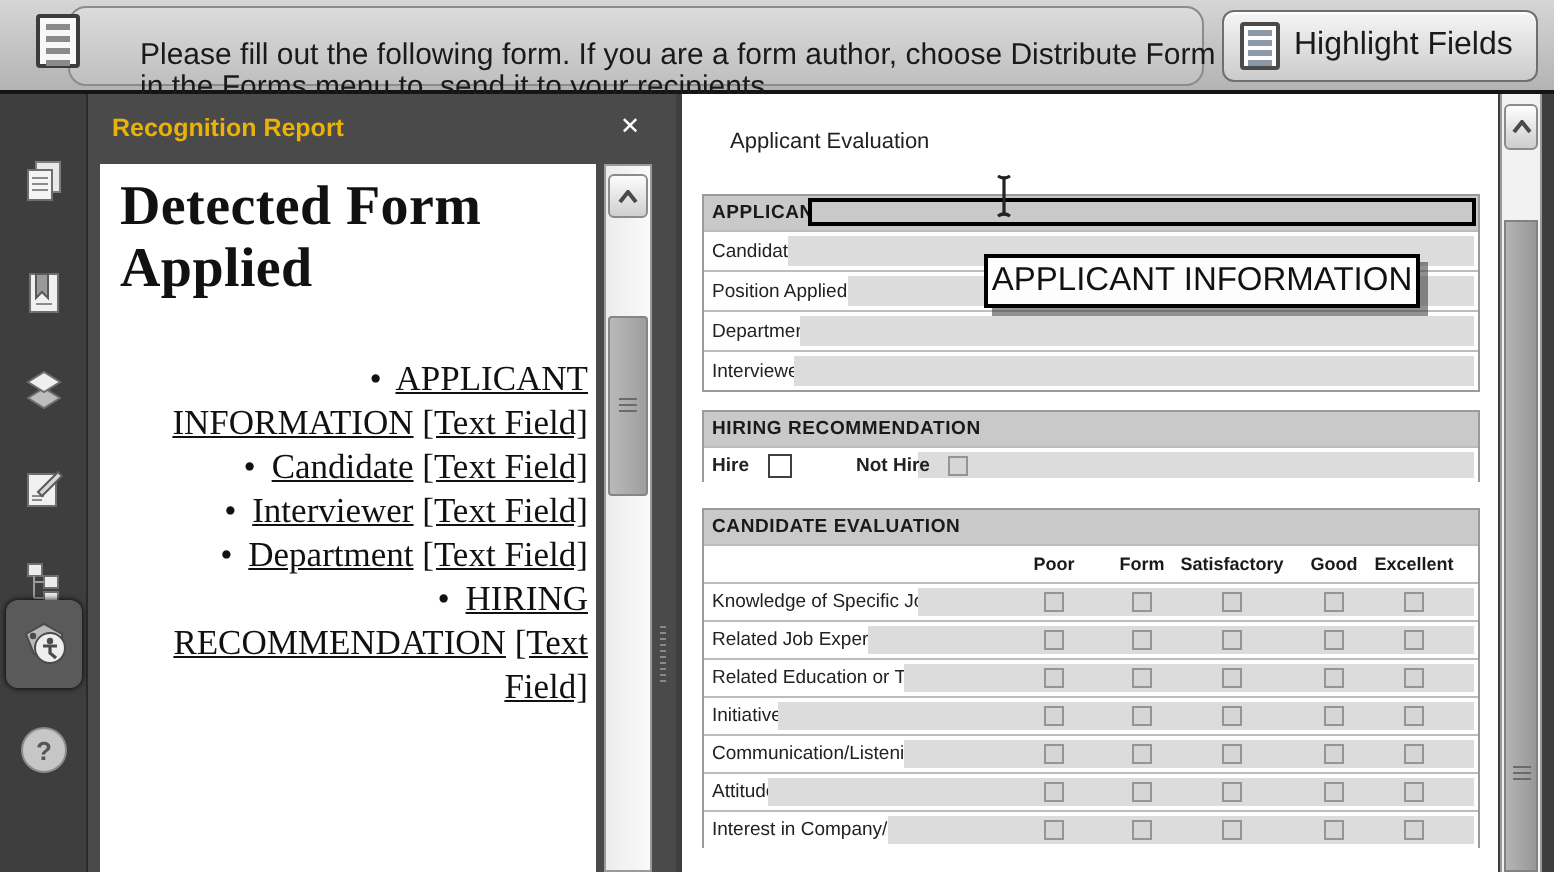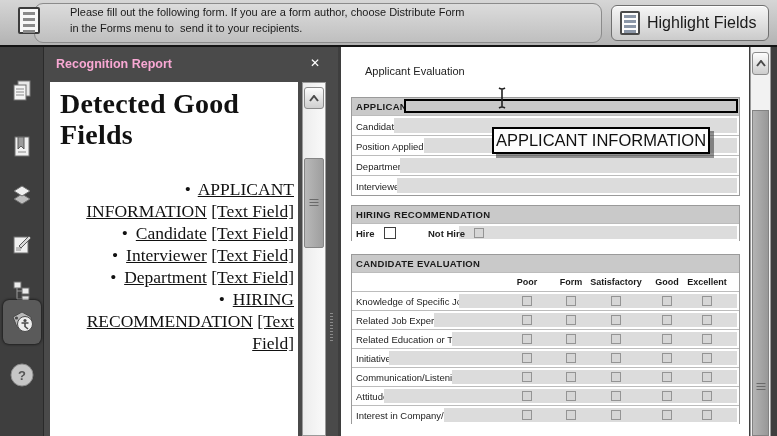--- a/index.html
+++ b/index.html
@@ -10,21 +10,21 @@
   
   .topbar { position:absolute; left:0; top:0; width:777px; height:47px;
             background:linear-gradient(#d6d6d6,#b3b3b3);
             border-bottom:2px solid #141414; }
   .msg-box { position:absolute; left:34px; top:3px; width:568px; height:40px;
              border:1px solid #8b8b8b; border-radius:9px;
              background:linear-gradient(#dcdcdc,#bfbfbf); }
   .form-ico { position:absolute; left:18px; top:7px; width:22px; height:27px;
               background:#f8f8f8; border:2px solid #3c3c3c; border-radius:2px; }
   .form-ico i { display:block; height:3px; background:#8a8a8a; margin:3px 3px 0 3px; }
-  .msg-text { position:absolute; left:70px; top:4px; font-size:11px; color:#1a1a1a; line-height:16px; }
+  .msg-text { position:absolute; left:70px; top:20px; font-size:15px; color:#1a1a1a; line-height:16px; }
   .msg-line { white-space:pre; }
   .hl-btn { position:absolute; left:611px; top:5px; height:36px; padding:0 12px 0 8px;
             display:flex; align-items:center; gap:7px;
             border:1px solid #6f6f6f; border-radius:6px;
             background:linear-gradient(#f6f6f6,#cbcbcb);
             box-shadow:inset 0 1px 0 #fff; cursor:pointer; }
   .hl-btn .form-ico2 { width:20px; height:24px; background:#fdfdfd; border:2px solid #4a4a4a;
                        border-radius:2px; }
   .form-ico2 i { display:block; height:3px; background:#8c97a8; margin:2px 2px 0 2px; }
   .hl-btn span { font-size:16px; color:#1a1a1a; }
@@ -36,21 +36,21 @@
   .sidebar { width:44px; height:389px; background:#3e3e3e; position:relative;
              border-right:1px solid #2a2a2a; }
   .sb-btn { position:absolute; left:4px; width:36px; height:36px; display:flex;
             align-items:center; justify-content:center; cursor:pointer; }
   .sb-btn.sel { background:#5a5a5a; border-radius:6px; left:3px; width:38px; height:44px;
                 box-shadow:0 0 3px #000; }
 
   
   .panel { width:294px; height:389px; background:#4a4a4a; position:relative; }
   .p-head { position:absolute; left:0; top:0; width:294px; height:35px; }
-  .p-title { position:absolute; left:12px; top:10px; color:#f9a8d4; font-size:12.5px; font-weight:bold; }
+  .p-title { position:absolute; left:12px; top:10px; color:#eab308; font-size:12.5px; font-weight:bold; }
   .p-close { position:absolute; right:18px; top:9px; color:#fff; font-size:12px; cursor:pointer; }
   .p-white { position:absolute; left:6px; top:35px; width:248px; height:354px;
              background:#fff; overflow:hidden;
              font-family:"Liberation Serif", serif; color:#111; }
   .p-inner { padding:6px 4px 0 10px; }
   .p-h1 { font-size:28px; font-weight:bold; line-height:31px; letter-spacing:.2px; }
   .p-page { font-size:20px; margin-top:30px; }
   .p-list { margin-top:28px; }
   .fitem { font-size:17.5px; line-height:22px; text-indent:14px;text-align:right; }
   .fitem .bullet { text-indent:0; }
@@ -193,21 +193,21 @@
       </div>
     </div>
 
     <div class="panel">
       <div class="p-head">
         <span class="p-title">Recognition Report</span>
         <span class="p-close">✕</span>
       </div>
       <div class="p-white">
         <div class="p-inner">
-          <div class="p-h1">Detected Good Fields</div>
+          <div class="p-h1">Detected Form Applied</div>
           <div class="p-list" id="field-list">
   <p class="fitem"><span class="bullet">•  </span><a class="flink fname">APPLICANT INFORMATION</a> <a class="flink ftype">[Text Field]</a></p>
 
   <p class="fitem"><span class="bullet">•  </span><a class="flink fname">Candidate</a> <a class="flink ftype">[Text Field]</a></p>
 
 
   <p class="fitem"><span class="bullet">•  </span><a class="flink fname">Interviewer</a> <a class="flink ftype">[Text Field]</a></p>
 
   <p class="fitem"><span class="bullet">•  </span><a class="flink fname">Department</a> <a class="flink ftype">[Text Field]</a></p>
 

